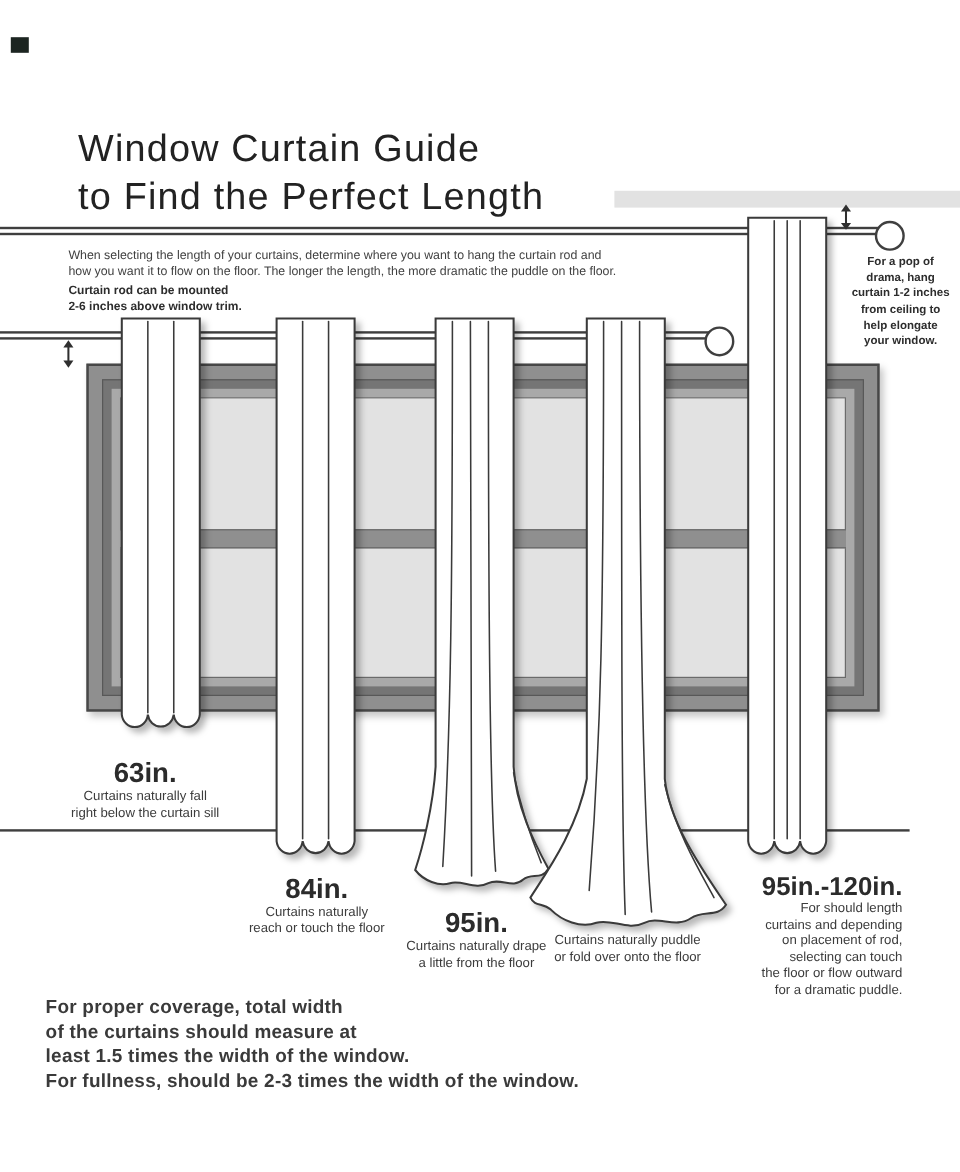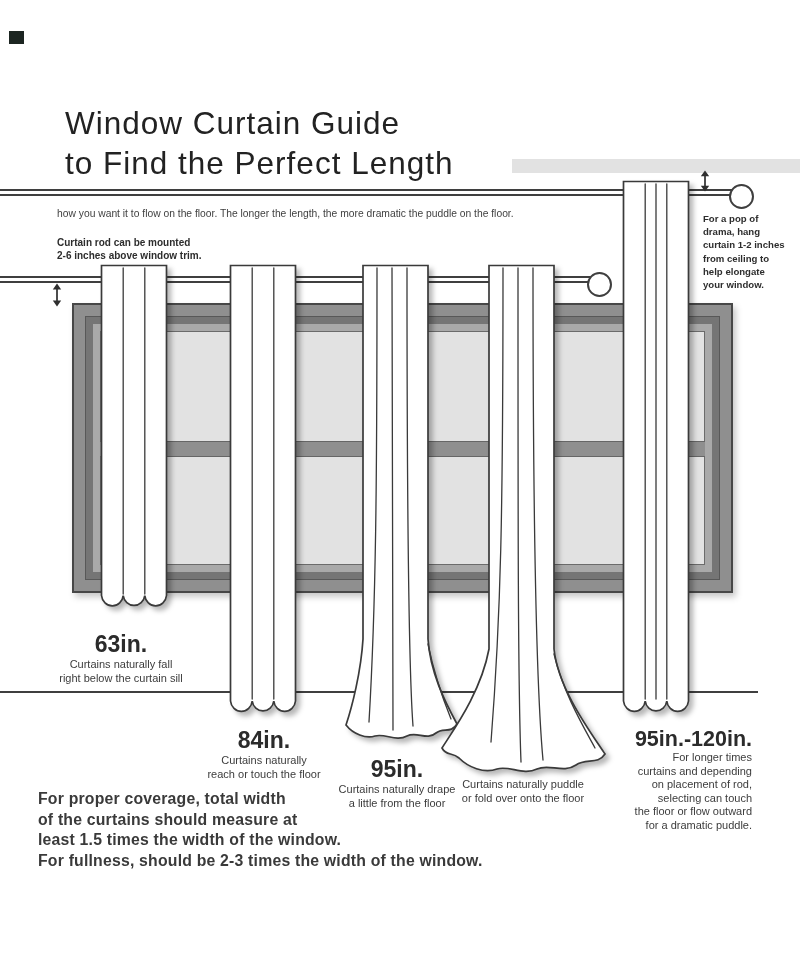--- a/index.html
+++ b/index.html
@@ -11,21 +11,21 @@
   .hline{position:absolute;height:1.6px;background:#3f3f3f;}
   .title{font-size:31.5px;line-height:40px;font-weight:500;letter-spacing:1px;color:#222;}
   .intro{font-size:10.3px;line-height:13px;color:#3f3f3f;}
   .note{font-size:10px;line-height:12.8px;font-weight:700;color:#2d2d2d;}
   .popnote{font-size:9.6px;line-height:13.2px;font-weight:700;color:#2d2d2d;}
   .label-block{text-align:center;}
   .len-heading{font-size:23px;line-height:26px;font-weight:600;color:#2b2b2b;}
   .len-heading.small{font-size:21.5px;line-height:24px;}
   .cap{font-size:11px;line-height:14px;color:#3c3c3c;}
   .cap.tight{line-height:13.5px;}
-  .footer-text{font-size:15.8px;line-height:20.5px;font-weight:600;color:#3a3a3a;letter-spacing:0.2px;}
+  .footer-text{font-size:15.8px;line-height:20.5px;font-weight:600;color:#3a3a3a;letter-spacing:0.2px;margin-top:41px;}
   .finial{position:absolute;width:25px;height:25px;border:2.2px solid #3f3f3f;border-radius:50%;background:#fff;box-sizing:border-box;}
   .curtain-svg{position:absolute;filter:drop-shadow(4px 4px 2.5px rgba(0,0,0,0.28));}
   .window-shadow{filter:drop-shadow(3px 4px 3px rgba(0,0,0,0.22));}
   .ceiling-bar{position:absolute;background:#e2e2e2;}
   .corner-mark{position:absolute;background:#1c2521;}
   .curtain-body{fill:#ffffff;stroke:#3a3a3a;stroke-width:1.7;}
   .fold{fill:none;stroke:#3a3a3a;stroke-width:1.3;stroke-linecap:round;}
   .arrow-fill{fill:#2f2f2f;}
   .arrow-line{stroke:#2f2f2f;stroke-width:1.7;}
 </style>
@@ -41,29 +41,30 @@
     <div>to Find the Perfect Length</div>
   </div>
 
   <div class="ceiling-bar" style="left:512px;top:159px;width:288px;height:14px;"></div>
 
   <div class="hline" style="left:0;top:189px;width:736px;"></div>
   <div class="hline" style="left:0;top:194.4px;width:736px;"></div>
   <div class="finial" style="left:729px;top:184px;"></div>
 
   <div class="abs intro" style="left:57px;top:207px;">
+    <div>When selecting the length of your curtains, determine where you want to hang the curtain rod and</div>
     <div>how you want it to flow on the floor. The longer the length, the more dramatic the puddle on the floor.</div>
   </div>
 
   <div class="abs note" style="left:57px;top:237px;">
     <div>Curtain rod can be mounted</div>
     <div>2-6 inches above window trim.</div>
   </div>
 
-  <div class="abs popnote" style="left:703px;top:212px;width:95px;">
+  <div class="abs popnote" style="left:703px;top:212px;width:95px;text-align:center;">
     <div>For a pop of</div>
     <div>drama, hang</div>
     <div>curtain 1-2 inches</div>
     <div>from ceiling to</div>
     <div>help elongate</div>
     <div>your window.</div>
   </div>
 
   <svg class="abs" style="left:697px;top:170px;" width="16" height="22" viewBox="0 0 16 22">
     <line class="arrow-line" x1="8" y1="4" x2="8" y2="18"></line>
@@ -161,21 +162,21 @@
     <div class="cap">a little from the floor</div>
   </div>
 
   <div class="abs label-block" style="left:433px;top:777px;width:180px;">
     <div class="cap">Curtains naturally puddle</div>
     <div class="cap">or fold over onto the floor</div>
   </div>
 
   <div class="abs label-block" style="left:570px;top:727px;width:182px;text-align:right;">
     <div class="len-heading small">95in.-120in.</div>
-    <div class="cap tight">For longer times</div>
+    <div class="cap tight">For should length</div>
     <div class="cap tight">curtains and depending</div>
     <div class="cap tight">on placement of rod,</div>
     <div class="cap tight">selecting can touch</div>
     <div class="cap tight">the floor or flow outward</div>
     <div class="cap tight">for a dramatic puddle.</div>
   </div>
 
   <div class="abs footer-text" style="left:38px;top:789px;">
     <div>For proper coverage, total width</div>
     <div>of the curtains should measure at</div>

